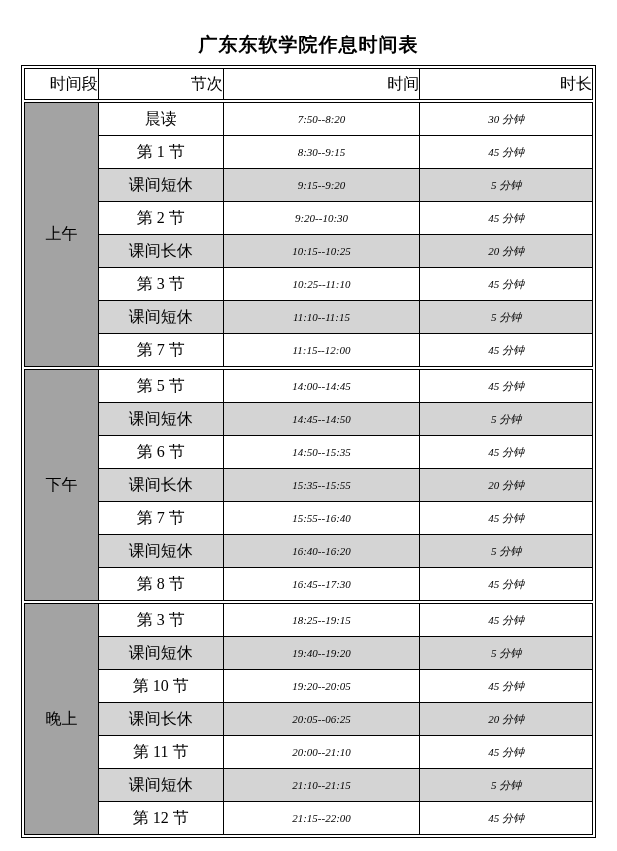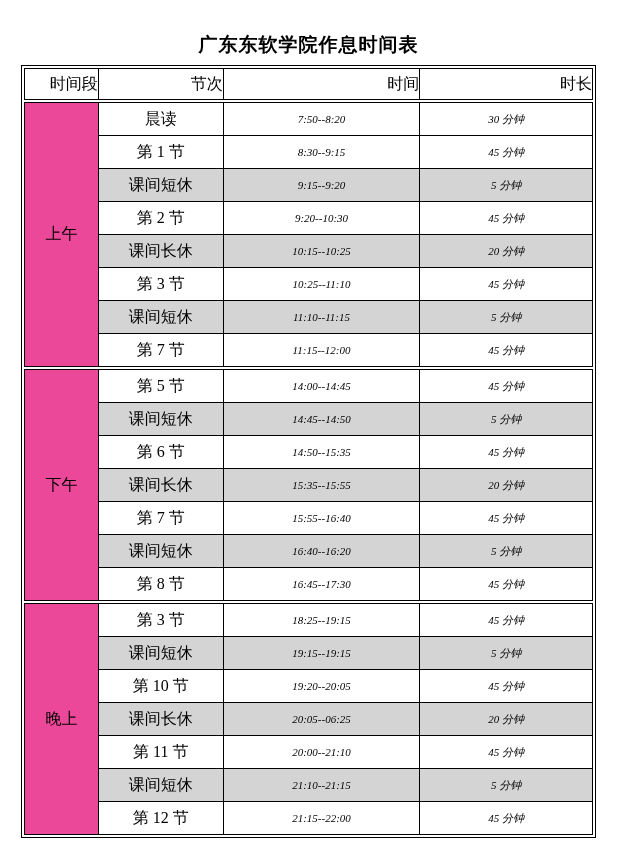--- a/index.html
+++ b/index.html
@@ -49,21 +49,21 @@
     height: 30px;
     font-size: 16px;
     font-weight: normal;
     text-align: right;
   }
   td {
     height: 32px;
     font-size: 16px;
   }
   td.time-cell, td.duration-cell { font-size: 11px; font-style: italic; }
-  td.period-cell { font-size: 16px; background: #ec4899; }
+  td.period-cell { font-size: 16px; background: #a3a3a3; }
   tr.break-row td { background: var(--break-row-bg, #d4d4d4); }
 </style>
 </head>
 <body>
 
 <div class="doc-title">广东东软学院作息时间表</div>
 
 <div class="table-wrap">
 
   <table>
@@ -191,21 +191,21 @@
       </colgroup>
     <tbody>
         <tr>
       <td class="period-cell" rowspan="7">晚上</td>
       <td class="session-cell">第 3 节</td>
       <td class="time-cell">18:25--19:15</td>
       <td class="duration-cell">45 分钟</td>
     </tr>
     <tr class="break-row">
       <td class="session-cell">课间短休</td>
-      <td class="time-cell">19:15--19:15</td>
+      <td class="time-cell">19:40--19:20</td>
       <td class="duration-cell">5 分钟</td>
     </tr>
     <tr>
       <td class="session-cell">第 10 节</td>
       <td class="time-cell">19:20--20:05</td>
       <td class="duration-cell">45 分钟</td>
     </tr>
     <tr class="break-row">
       <td class="session-cell">课间长休</td>
       <td class="time-cell">20:05--06:25</td>

